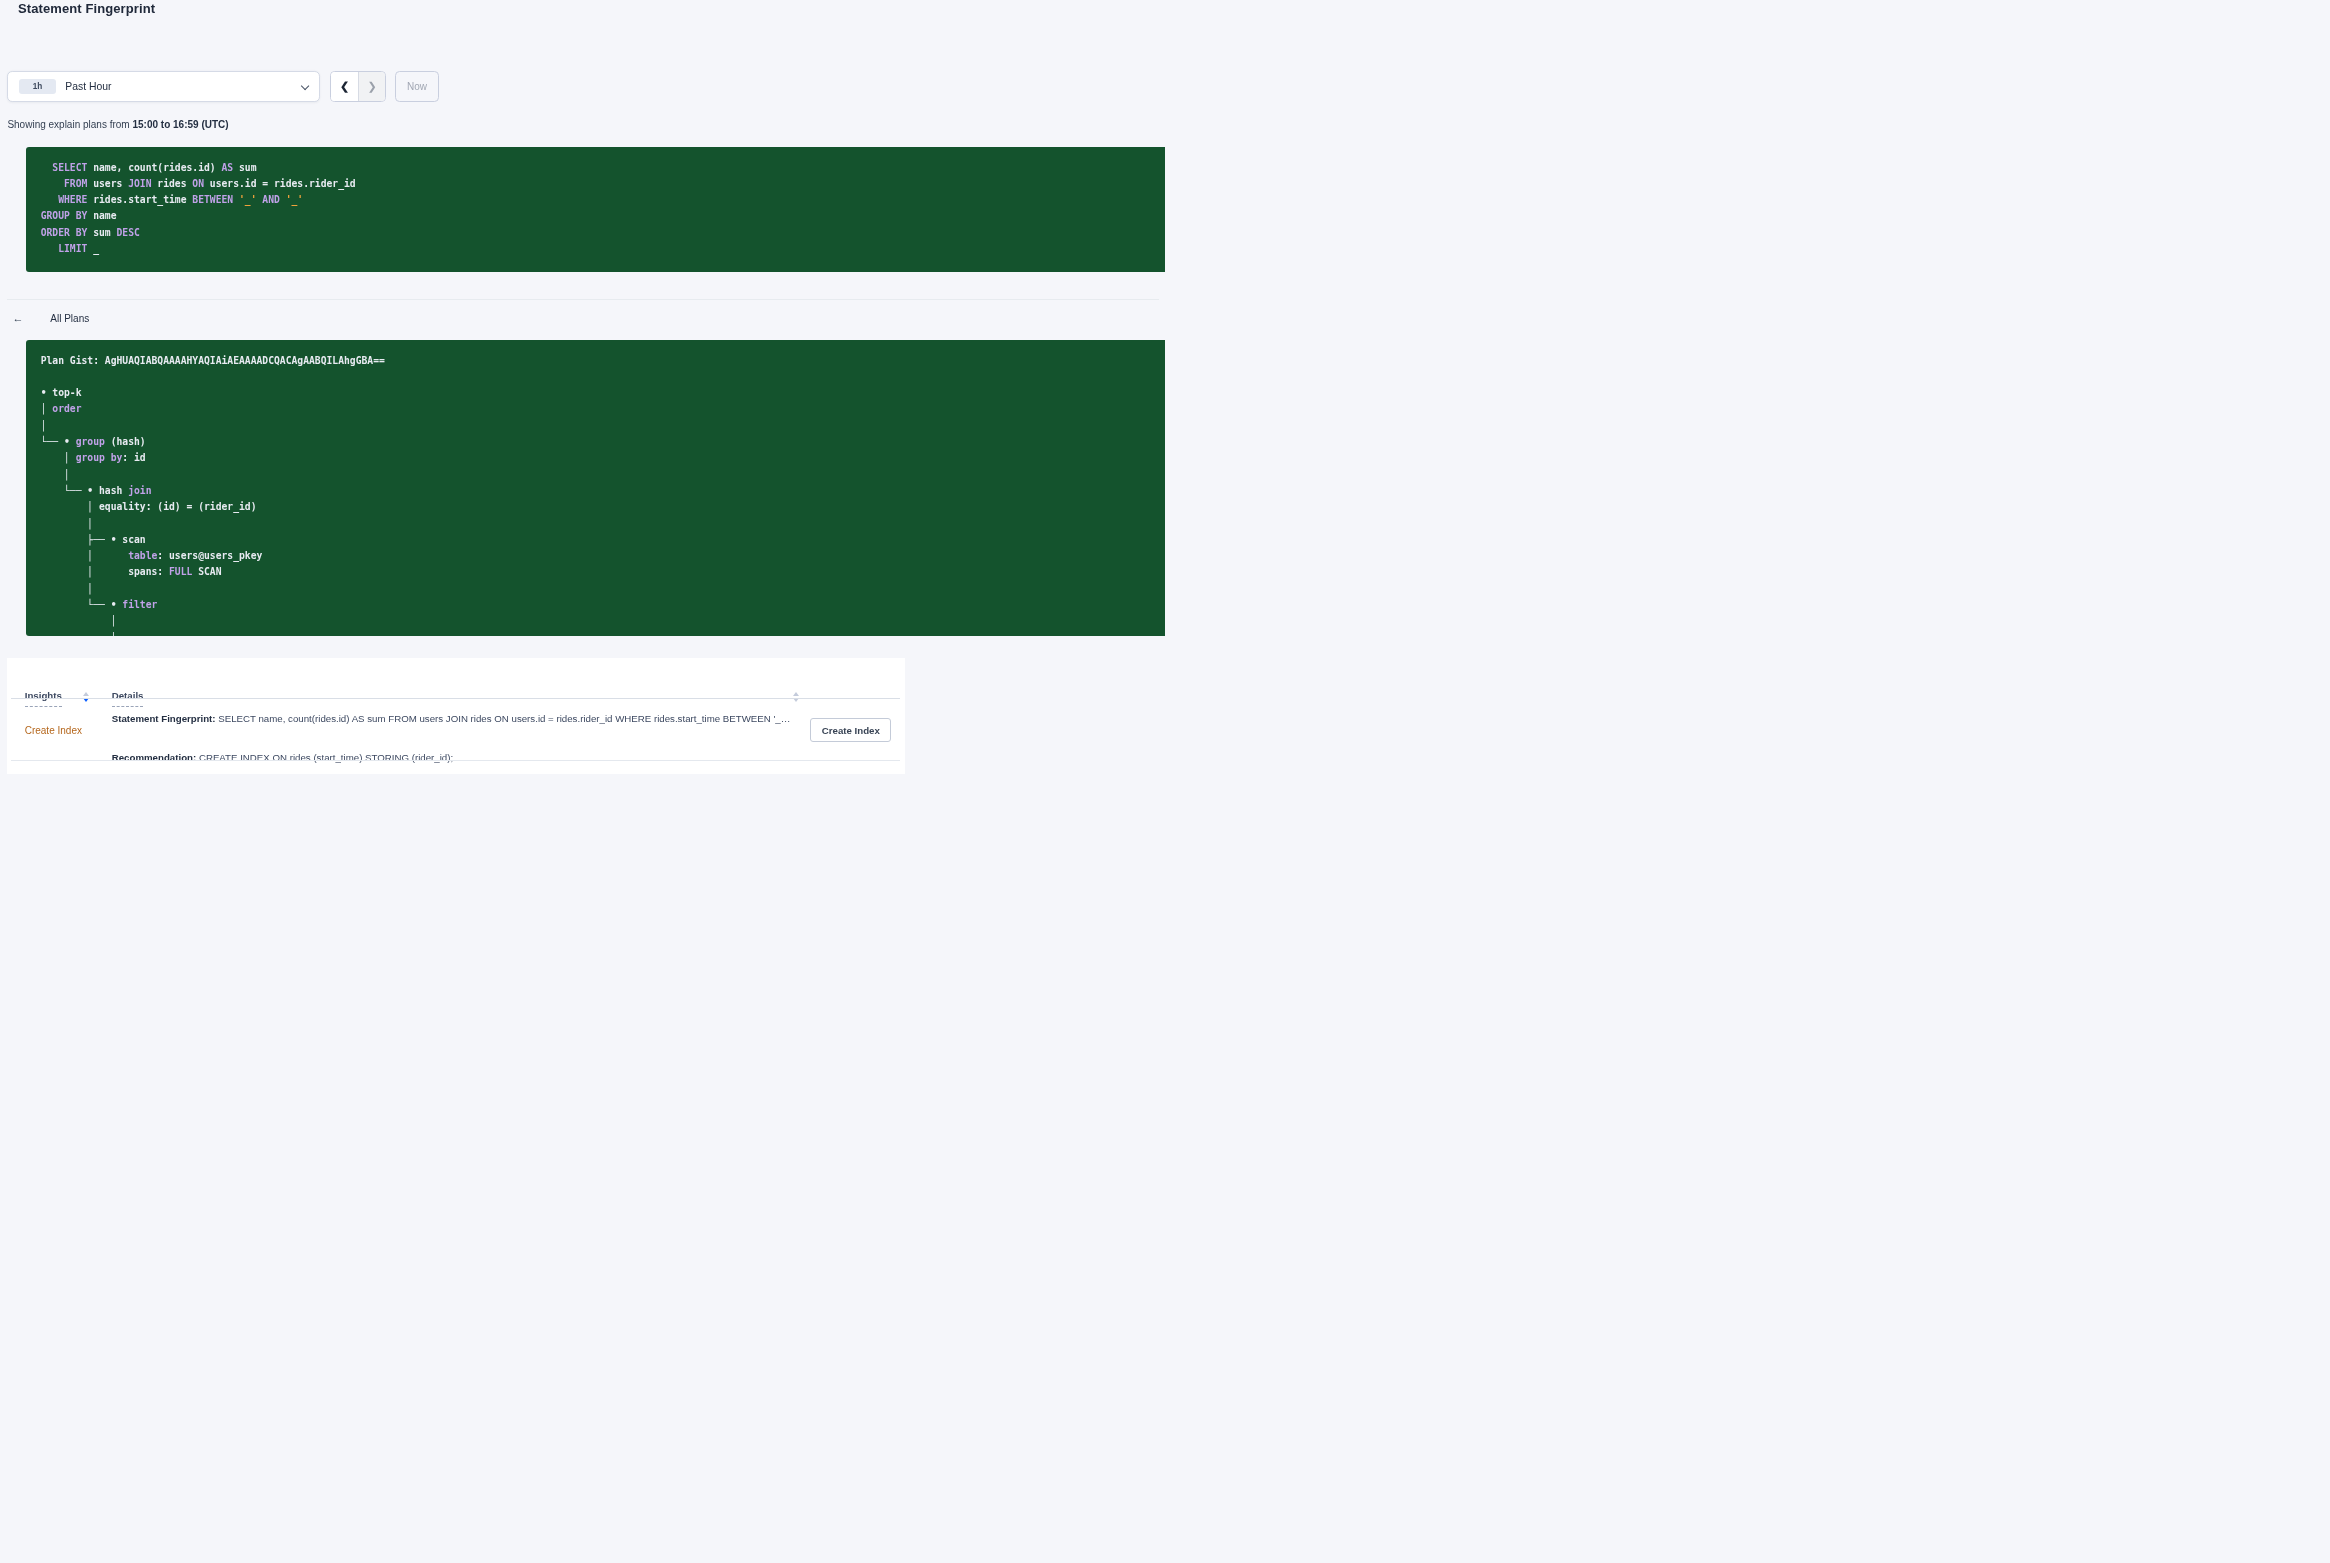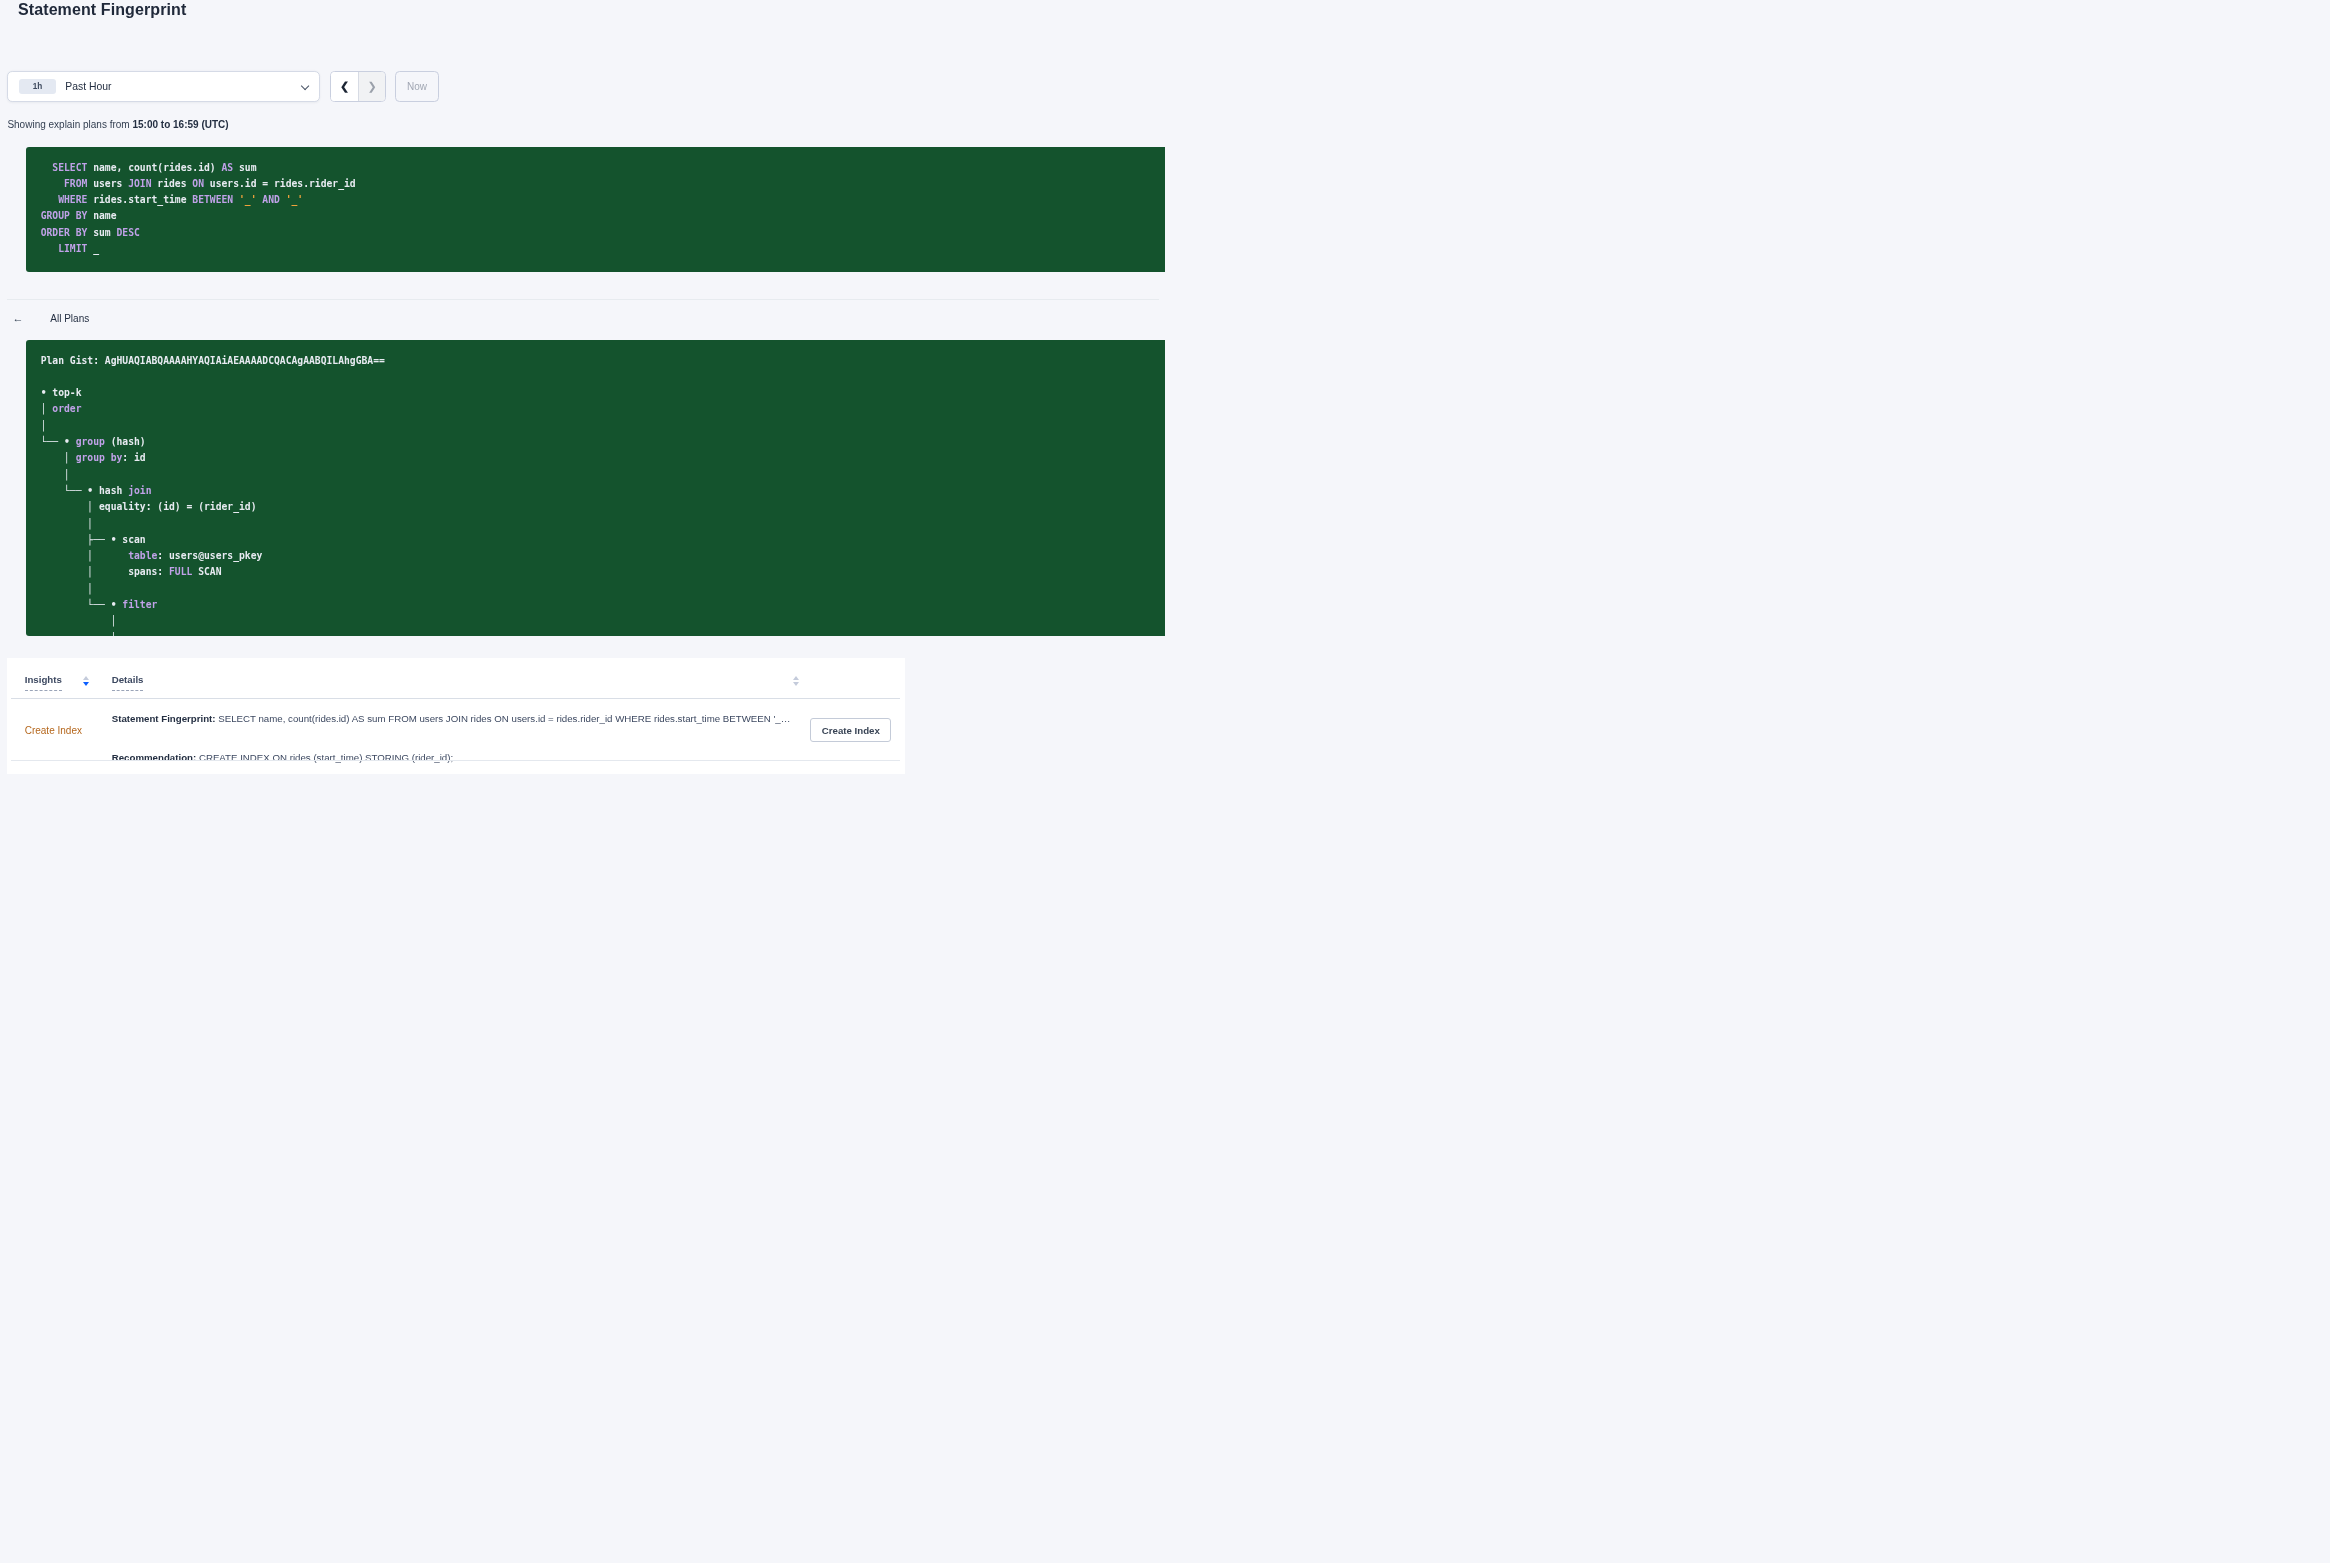--- a/index.html
+++ b/index.html
@@ -1,20 +1,20 @@
 <!DOCTYPE html>
 <html style="font-size:12px"><head>
 <meta charset="utf-8">
 <style>
   * { margin:0; padding:0; box-sizing:border-box; }
   html,body { background:#f5f6fa; }
   body { font-family:"Liberation Sans", sans-serif; }
   .page { position:relative; width:1165px; height:782px; background:#f5f6fa; overflow:hidden; }
 
-  .page-title { position:absolute; left:18px; top:0.7px; font-size:16px; font-weight:700; color:#20293a; letter-spacing:0.1px; }
+  .page-title { position:absolute; left:18px; top:0.7px; font-size:13px; font-weight:700; color:#20293a; letter-spacing:0.1px; }
 
   
   .tabbar { position:absolute; left:0; right:0; top:24.5px; height:33px; border-bottom:0.7px solid #e1e5ec; }
   .tab { position:absolute; bottom:-0.7px; padding:0 12px 10.4px 12px; font-size:10.4px; color:#475264; cursor:pointer; line-height:12px; }
   .tab.active { color:#0b5fff; font-weight:500; border-bottom:2.2px solid #0b5fff; padding-bottom:8.2px; }
   .tab-overview { left:6px; } .tab-explain { left:101px; } .tab-diagnostics { left:214px; }
 
   
   .time-dropdown { position:absolute; left:6.7px; top:71px; width:313px; height:31px; background:#fff;
     border:0.7px solid #d5dae6; border-radius:5.2px; display:flex; align-items:center; padding:0 12px 0 11px;
@@ -46,21 +46,21 @@
   .gist-line { font-weight:700; }
 
   .divider { position:absolute; left:6.7px; top:299px; width:1152px; height:0.7px; background:#e7ebef; }
 
   .all-plans { position:absolute; left:12.6px; top:312px; display:flex; align-items:center; gap:6.7px; cursor:pointer; }
   .all-plans .arrow { font-size:11px; color:#2c3a4e; }
   .all-plans .label { font-size:10px; color:#242f42;margin-left:20px; }
 
   
   .card { position:absolute; left:6.7px; top:658px; width:898px; height:116px; background:#fff; }
-  .card-header { position:absolute; left:0; right:0; top:0; height:40px; }
+  .card-header { position:absolute; left:0; right:0; top:16px; height:40px; }
   .card-header-border { position:absolute; left:4.5px; right:4.5px; top:40px; height:0.7px; background:#d9dee6; }
   .col-label { position:absolute; top:16.3px; font-size:9.7px; font-weight:700; color:#3c4860; padding-bottom:5.2px; border-bottom:1.5px dashed #9aa4b8; cursor:pointer; }
   .col-insights { left:18px; }
   .col-details { left:105px; }
   .sort-icon { position:absolute; display:flex; flex-direction:column; gap:2.2px; cursor:pointer; }
   .sort-insights { left:76px; top:18px; }
   .sort-details { left:786px; top:18px; }
   .tri-up { width:0; height:0; border-left:3.7px solid transparent; border-right:3.7px solid transparent; border-bottom:4.5px solid #c4cbdb; }
   .tri-down { width:0; height:0; border-left:3.7px solid transparent; border-right:3.7px solid transparent; border-top:4.5px solid #c4cbdb; }
   .tri-down.active { border-top-color:#0b5fff; }

